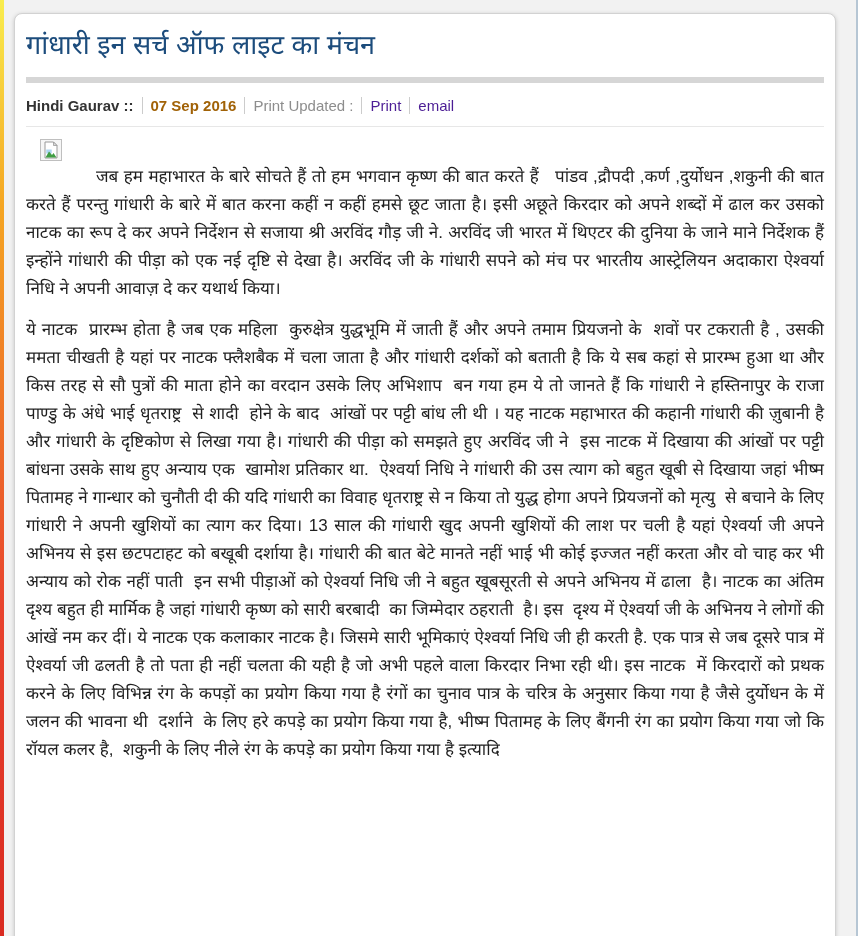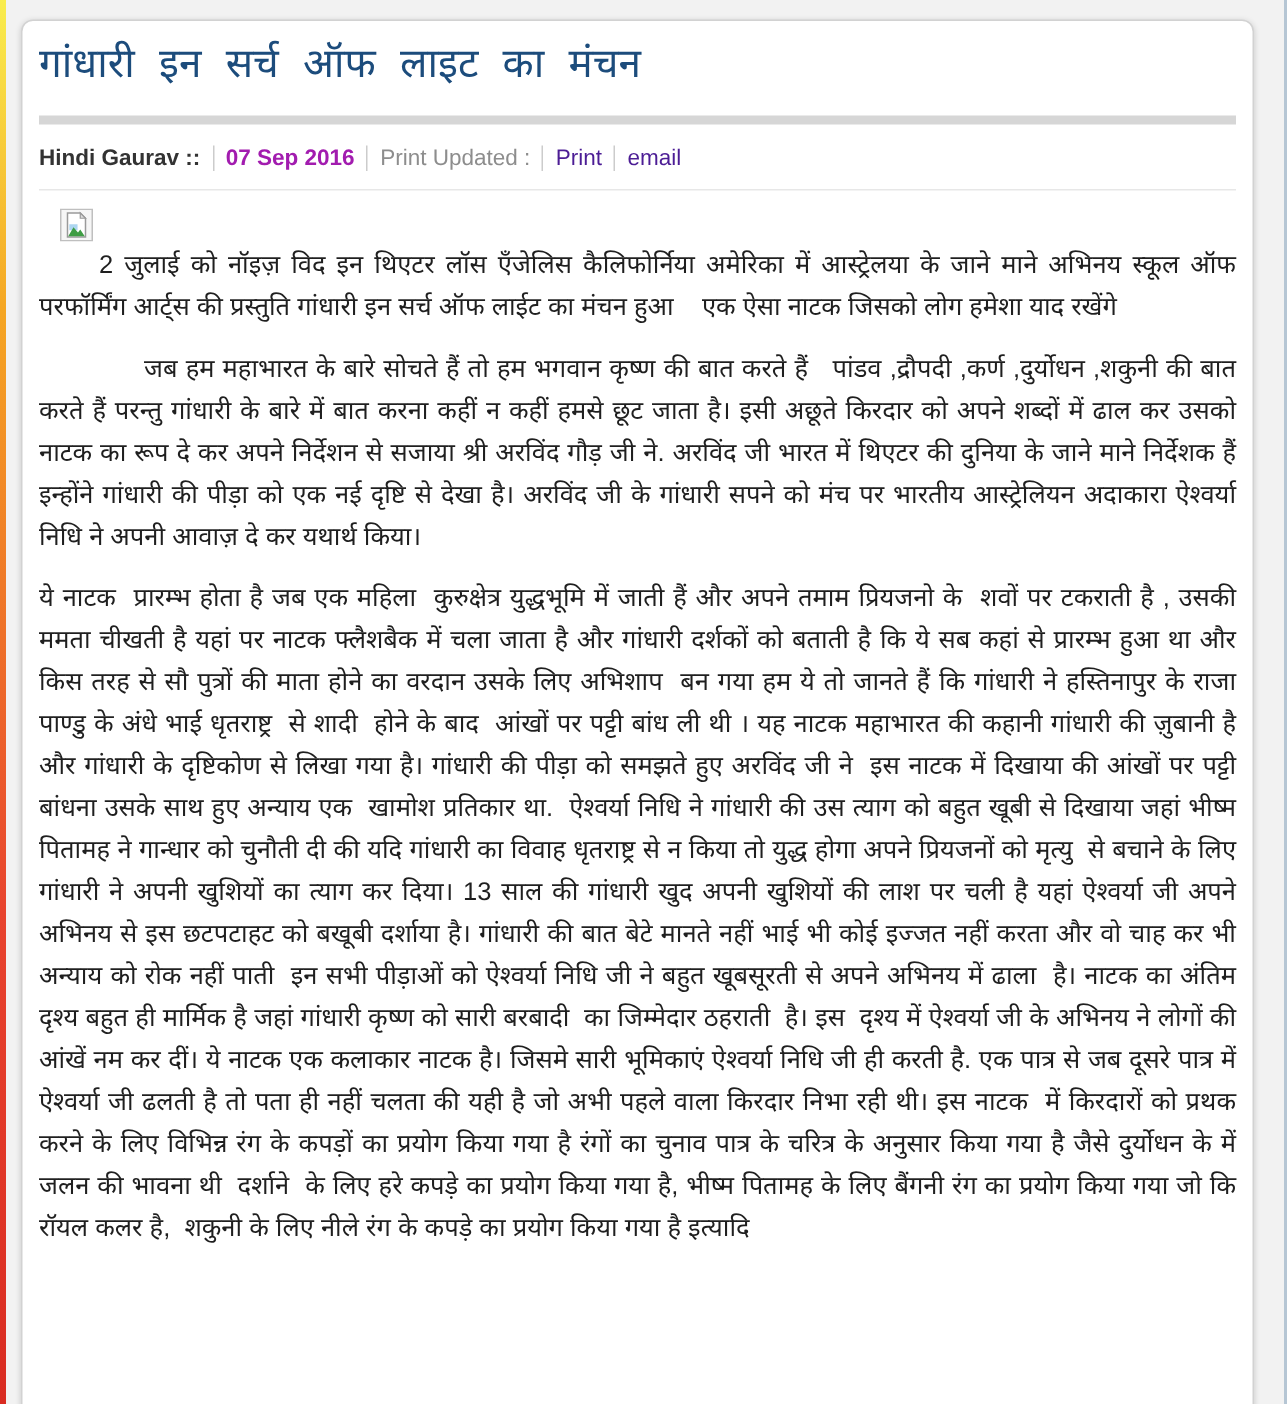--- a/index.html
+++ b/index.html
@@ -39,37 +39,36 @@
     box-shadow: 0 1px 4px rgba(0,0,0,0.18);
     box-sizing: border-box;
     padding: 8px 11px 20px 11px;
   }
   h1.page-title {
     margin: 6px 0 14px 0;
     font-size: 27px;
     font-weight: 400;
     color: #1c4c7c;
     line-height: 1.3;
-    font-family: Liberation Mono, monospace;
   }
   .title-divider {
     height: 6px;
     background: #d6d6d6;
     margin: 0 0 12px 0;
   }
   .byline {
     display: flex;
     align-items: flex-end;
     font-size: 15px;
     color: #333333;
     padding: 2px 0 12px 0;
     border-bottom: 1px solid #e7e7e7;
   }
   .byline .src { font-weight: 700; color: #333333; }
-  .byline .date { font-weight: 700; color: #a21caf; }
+  .byline .date { font-weight: 700; color: #a16207; }
   .byline .updated { color: #8d8d8d; }
   .byline a.link {
     color: #4c1d95;
     text-decoration: none;
     cursor: pointer;
   }
   .byline .sep {
     display: inline-block;
     width: 1px; height: 17px;
     background: #cccccc;
@@ -125,20 +124,19 @@
     <span class="broken-img">
       <svg width="22" height="22" viewBox="0 0 22 22" xmlns="http://www.w3.org/2000/svg">
         <rect x="0.5" y="0.5" width="21" height="21" fill="#f6f6f6" stroke="#bfbfbf"></rect>
         <path d="M5 3 L13.5 3 L17 6.5 L17 19 L5 19 Z" fill="#ffffff" stroke="#9a9a9a" stroke-width="1"></path>
         <path d="M13.5 3 L17 6.5 L13.5 6.5 Z" fill="#dcdcdc" stroke="#9a9a9a" stroke-width="0.8"></path>
         <rect x="6.2" y="10.5" width="5.5" height="4" fill="#aed6f1"></rect>
         <path d="M5.5 18.5 L9 12.5 L12 16 L13.5 14 L16.5 18.5 Z" fill="#3f9d44"></path>
       </svg>
     </span>
 
-    <p class="p p1">2 जुलाई को नॉइज़ विद इन थिएटर लॉस एँजेलिस कैलिफोर्निया अमेरिका में आस्ट्रेलया के जाने माने अभिनय स्कूल ऑफ परफॉर्मिंग आर्ट्स की प्रस्तुति गांधारी इन सर्च ऑफ लाईट का मंचन हुआ    एक ऐसा नाटक जिसको लोग हमेशा याद रखेंगे</p>
 
     <p class="p p2">जब हम महाभारत के बारे सोचते हैं तो हम भगवान कृष्ण की बात करते हैं   पांडव ,द्रौपदी ,कर्ण ,दुर्योधन ,शकुनी की बात करते हैं परन्तु गांधारी के बारे में बात करना कहीं न कहीं हमसे छूट जाता है। इसी अछूते किरदार को अपने शब्दों में ढाल कर उसको नाटक का रूप दे कर अपने निर्देशन से सजाया श्री अरविंद गौड़ जी ने. अरविंद जी भारत में थिएटर की दुनिया के जाने माने निर्देशक हैं इन्होंने गांधारी की पीड़ा को एक नई दृष्टि से देखा है। अरविंद जी के गांधारी सपने को मंच पर भारतीय आस्ट्रेलियन अदाकारा ऐश्वर्या निधि ने अपनी आवाज़ दे कर यथार्थ किया।</p>
 
     <p class="p p3">ये नाटक  प्रारम्भ होता है जब एक महिला  कुरुक्षेत्र युद्धभूमि में जाती हैं और अपने तमाम प्रियजनो के  शवों पर टकराती है , उसकी ममता चीखती है यहां पर नाटक फ्लैशबैक में चला जाता है और गांधारी दर्शकों को बताती है कि ये सब कहां से प्रारम्भ हुआ था और  किस तरह से सौ पुत्रों की माता होने का वरदान उसके लिए अभिशाप  बन गया हम ये तो जानते हैं कि गांधारी ने हस्तिनापुर के राजा पाण्डु के अंधे भाई धृतराष्ट्र  से शादी  होने के बाद  आंखों पर पट्टी बांध ली थी । यह नाटक महाभारत की कहानी गांधारी की ज़ुबानी है और गांधारी के दृष्टिकोण से लिखा गया है। गांधारी की पीड़ा को समझते हुए अरविंद जी ने  इस नाटक में दिखाया की आंखों पर पट्टी बांधना उसके साथ हुए अन्याय एक  खामोश प्रतिकार था.  ऐश्वर्या निधि ने गांधारी की उस त्याग को बहुत खूबी से दिखाया जहां भीष्म पितामह ने गान्धार को चुनौती दी की यदि गांधारी का विवाह धृतराष्ट्र से न किया तो युद्ध होगा अपने प्रियजनों को मृत्यु  से बचाने के लिए गांधारी ने अपनी खुशियों का त्याग कर दिया। 13 साल की गांधारी खुद अपनी खुशियों की लाश पर चली है यहां ऐश्वर्या जी अपने अभिनय से इस छटपटाहट को बखूबी दर्शाया है। गांधारी की बात बेटे मानते नहीं भाई भी कोई इज्जत नहीं करता और वो चाह कर भी अन्याय को रोक नहीं पाती  इन सभी पीड़ाओं को ऐश्वर्या निधि जी ने बहुत खूबसूरती से अपने अभिनय में ढाला  है। नाटक का अंतिम दृश्य बहुत ही मार्मिक है जहां गांधारी कृष्ण को सारी बरबादी  का जिम्मेदार ठहराती  है। इस  दृश्य में ऐश्वर्या जी के अभिनय ने लोगों की आंखें नम कर दीं। ये नाटक एक कलाकार नाटक है। जिसमे सारी भूमिकाएं ऐश्वर्या निधि जी ही करती है. एक पात्र से जब दूसरे पात्र में ऐश्वर्या जी ढलती है तो पता ही नहीं चलता की यही है जो अभी पहले वाला किरदार निभा रही थी। इस नाटक  में किरदारों को प्रथक करने के लिए विभिन्न रंग के कपड़ों का प्रयोग किया गया है रंगों का चुनाव पात्र के चरित्र के अनुसार किया गया है जैसे दुर्योधन के में जलन की भावना थी  दर्शाने  के लिए हरे कपड़े का प्रयोग किया गया है, भीष्म पितामह के लिए बैंगनी रंग का प्रयोग किया गया जो कि रॉयल कलर है,  शकुनी के लिए नीले रंग के कपड़े का प्रयोग किया गया है इत्यादि</p>
 
   </div>
 </div>
 
 </body></html>

